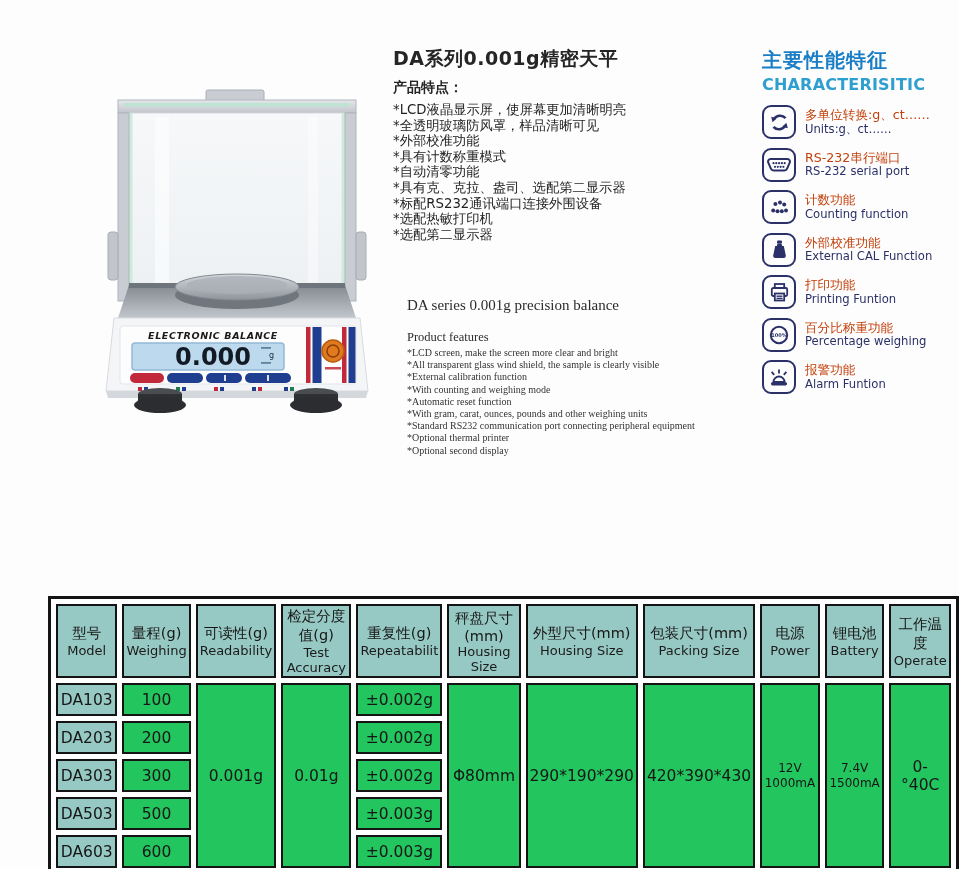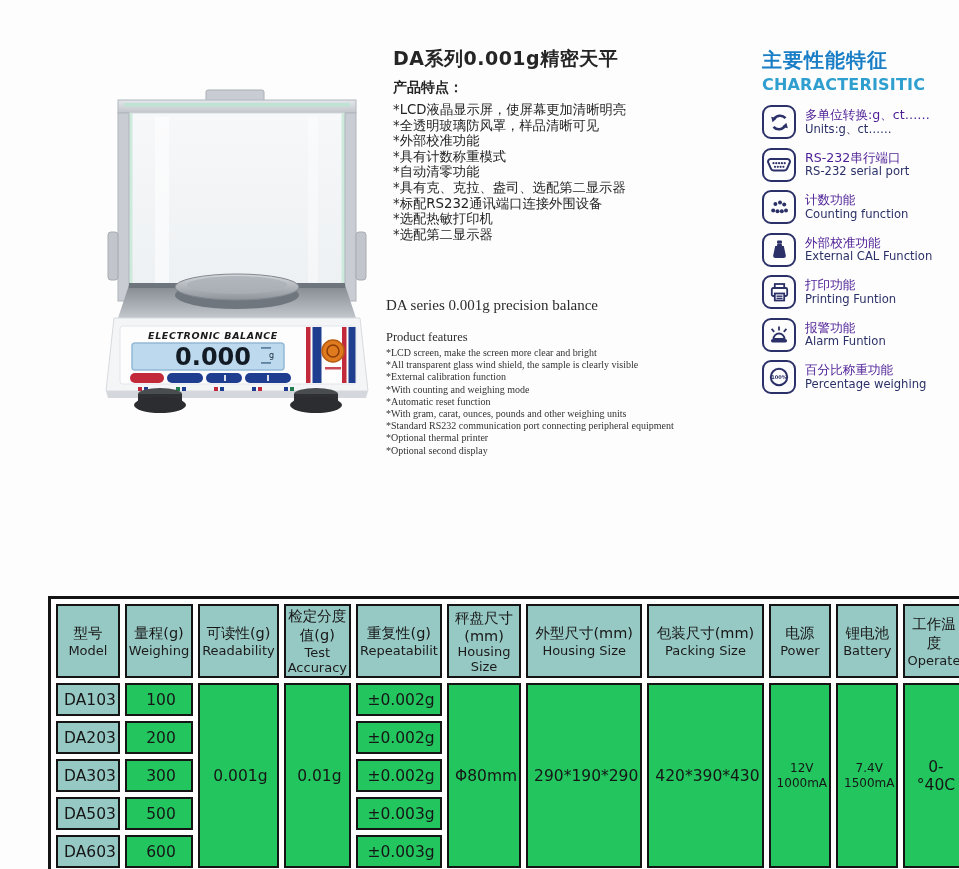--- a/index.html
+++ b/index.html
@@ -11,51 +11,51 @@
     color: #222;
   }
 
   
   .mid-col { position: absolute; left: 393px; top: 46px; width: 360px; }
   .title-zh { font-size: 19px; font-weight: bold; color: #252525; letter-spacing: .5px; }
   .feat-head-zh { font-size: 14px; font-weight: bold; color: #252525; margin-top: 7px; }
   .feat-list-zh { list-style: none; margin-top: 5px; }
   .feat-list-zh li { font-size: 13.3px; line-height: 15.6px; color: #1f1f1f; }
 
-  .en-block { position: absolute; left: 386px; top: 297px; width: 340px;
+  .en-block { position: absolute; left: 407px; top: 297px; width: 340px;
               font-family: "Liberation Serif", "DejaVu Serif", serif; color: #2c2c2c; }
   .title-en { font-size: 15px; }
   .feat-head-en { font-size: 12.5px; margin-top: 16px; }
   .feat-list-en { list-style: none; margin-top: 2px; }
   .feat-list-en li { font-size: 10px; line-height: 12.2px; color: #333; }
 
   
   .right-col { position: absolute; left: 762px; top: 47px; width: 196px; }
   .char-title-zh { font-size: 20px; font-weight: bold; color: #1a7ec6; letter-spacing: 1px; }
   .char-title-en { font-size: 16px; font-weight: bold; color: #2f9fd0; letter-spacing: .2px; margin-top: 1px; }
   .char-items { margin-top: 11px; }
   .char-item { display: flex; align-items: center; gap: 9px; margin-bottom: 8.5px; }
   .icon-box { width: 34px; height: 34px; flex: none; border: 2.5px solid #2b3168;
               border-radius: 9px; display: flex; align-items: center; justify-content: center; }
   .char-text { line-height: 1.15; }
-  .char-zh { font-size: 12.6px; color: #4c1d95; }
+  .char-zh { font-size: 12.6px; color: #c2410c; }
   .char-en { font-size: 11.6px; color: #2b3168; }
 
   
   .spec-table {
     position: absolute; left: 48px; top: 596px;
     border: 3px solid #141414; border-collapse: separate; border-spacing: 5px;
     background: #fff;
   }
   .spec-table th, .spec-table td {
     border: 2.5px solid #141414; text-align: center; vertical-align: middle;
     padding: 1px 2px; background: #22c55e;
   }
   .spec-table th { background: #97c9c4; font-weight: normal; height: 40px; }
-  .spec-table td { height: 33px; padding-left: 6px; }
+  .spec-table td { height: 33px; }
   .teal { background: #97c9c4 !important; }
   .thz { font-size: 14.5px; color: #161616; }
   .the { font-size: 13px; color: #1b1b1b; }
   .val { font-size: 15.5px; color: #161616; }
   .val2 { font-size: 12px; color: #161616; line-height: 1.25; }
   .model-cell { font-size: 15.5px; color: #161616; }
 
   svg text { font-family: "DejaVu Sans", "Liberation Sans", sans-serif; }
   .balance-wrap { position: absolute; left: 93px; top: 86px; width: 290px; height: 356px; }
 </style>
@@ -287,44 +287,44 @@
           </svg>
         </span>
         <span class="char-text">
           <div class="char-zh">打印功能</div>
           <div class="char-en">Printing Funtion</div>
         </span>
       </div>
 
       <div class="char-item">
         <span class="icon-box">
+          <svg width="22" height="22" viewBox="0 0 22 22">
+            <circle cx="11" cy="11" r="8.2" fill="none" stroke="#2b3168" stroke-width="2"></circle>
+            <text x="11" y="13" text-anchor="middle" font-size="5" font-weight="bold" fill="#2b3168">100%</text>
+          </svg>
+        </span>
+        <span class="char-text">
+          <div class="char-zh">百分比称重功能</div>
+          <div class="char-en">Percentage weighing</div>
+        </span>
+      </div>
+
+      <div class="char-item">
+        <span class="icon-box">
           <svg width="22" height="21" viewBox="0 0 22 21">
             <path d="M5.5 15 a5.5 5.5 0 0 1 11 0 z" fill="none" stroke="#2b3168" stroke-width="1.9"></path>
             <rect x="3" y="15.2" width="16" height="3.2" rx="1.4" fill="#2b3168"></rect>
             <line x1="11" y1="6.5" x2="11" y2="2.5" stroke="#2b3168" stroke-width="1.8"></line>
             <line x1="6.2" y1="7.8" x2="3.6" y2="4.8" stroke="#2b3168" stroke-width="1.8"></line>
             <line x1="15.8" y1="7.8" x2="18.4" y2="4.8" stroke="#2b3168" stroke-width="1.8"></line>
           </svg>
         </span>
         <span class="char-text">
           <div class="char-zh">报警功能</div>
           <div class="char-en">Alarm Funtion</div>
-        </span>
-      </div>
-
-      <div class="char-item">
-        <span class="icon-box">
-          <svg width="22" height="22" viewBox="0 0 22 22">
-            <circle cx="11" cy="11" r="8.2" fill="none" stroke="#2b3168" stroke-width="2"></circle>
-            <text x="11" y="13" text-anchor="middle" font-size="5" font-weight="bold" fill="#2b3168">100%</text>
-          </svg>
-        </span>
-        <span class="char-text">
-          <div class="char-zh">百分比称重功能</div>
-          <div class="char-en">Percentage weighing</div>
         </span>
       </div>
 
     </div>
   </div>
 
   <table class="spec-table">
     <colgroup>
       <col style="width:72px">
         <col style="width:62px">

